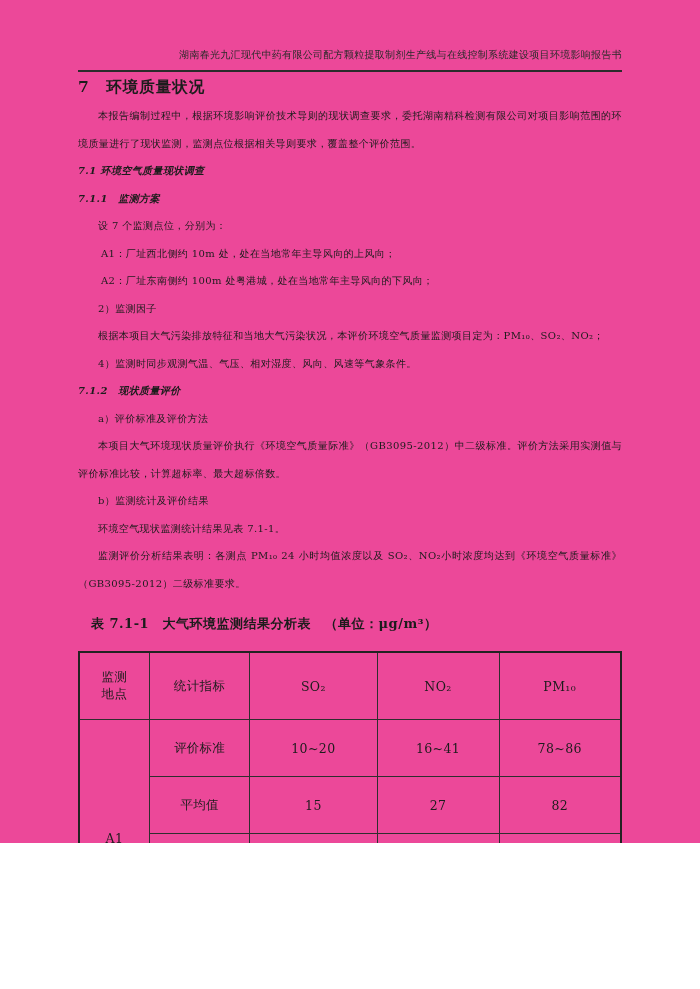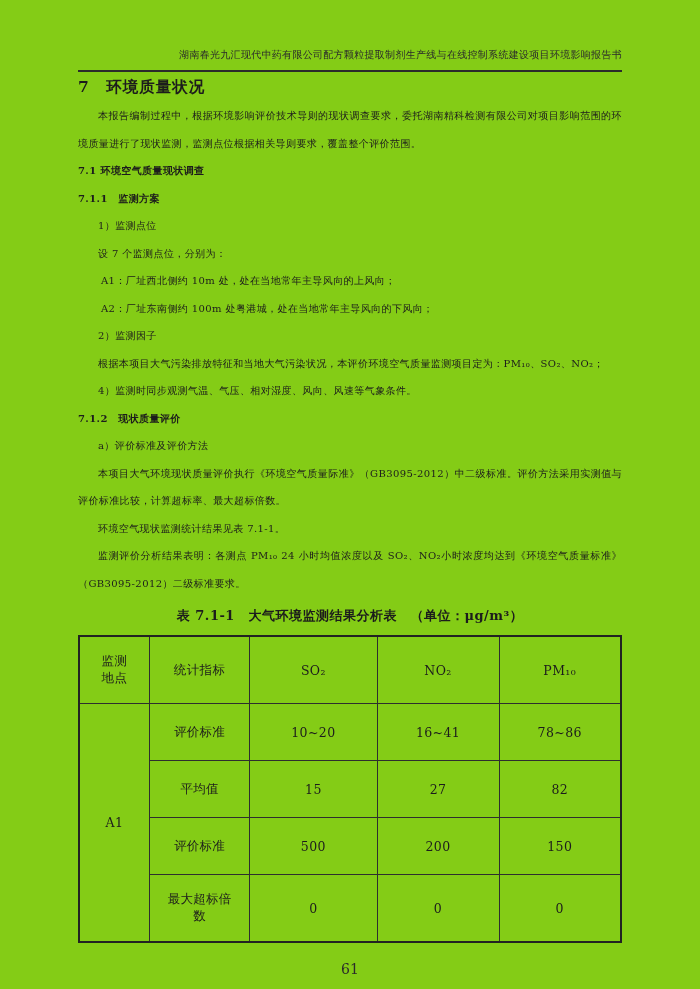--- a/index.html
+++ b/index.html
@@ -3,23 +3,23 @@
 <meta charset="utf-8">
 <style>
   html, body {
     margin: 0;
     padding: 0;
     background: #ffffff;
   }
   .page {
     position: relative;
     width: 700px;
-    height: 989px;
+    height: 843px;
     margin: 0 auto;
-    background: #84cc16;
+    background: #ec4899;
     box-sizing: border-box;
     padding: 48px 78px 0 78px;
     font-family: "DejaVu Serif", "Liberation Serif", serif;
     color: #1c1c1c;
     overflow: hidden;
   }
   .doc-header {
     text-align: right;
     font-size: 10px;
     line-height: 14px;
@@ -42,24 +42,25 @@
     text-align: justify;
   }
   .indent { text-indent: 2em; }
   .indent-lg { text-indent: 2.3em; }
   .h2, .h3 {
     margin: 0;
     font-size: 14.5px;
     font-weight: bold;
     line-height: 27.5px;
     letter-spacing: 0.6px;
+    font-style: italic;
   }
   .table-title {
-    margin: 5px;
-    text-align: center;
+    margin: 13px;
+    text-align: left;
     font-size: 13px;
     font-weight: bold;
     line-height: 28px;
     letter-spacing: 0.5px;
   }
   table.monitor {
     width: 100%;
     border-collapse: collapse;
     table-layout: fixed;
     margin-top: 2px;
@@ -94,30 +95,30 @@
 <div class="page">
 
   <div class="doc-header">湖南春光九汇现代中药有限公司配方颗粒提取制剂生产线与在线控制系统建设项目环境影响报告书</div>
 
   <div class="h1">7　环境质量状况</div>
 
   <div class="body-text">
     <p class="indent">本报告编制过程中，根据环境影响评价技术导则的现状调查要求，委托湖南精科检测有限公司对项目影响范围的环境质量进行了现状监测，监测点位根据相关导则要求，覆盖整个评价范围。</p>
     <p class="h2">7.1 环境空气质量现状调查</p>
     <p class="h3">7.1.1　监测方案</p>
-    <p class="indent">1）监测点位</p>
     <p class="indent">设 7 个监测点位，分别为：</p>
     <p class="indent-lg">A1：厂址西北侧约 10m 处，处在当地常年主导风向的上风向；</p>
     <p class="indent-lg">A2：厂址东南侧约 100m 处粤港城，处在当地常年主导风向的下风向；</p>
     <p class="indent">2）监测因子</p>
     <p class="indent">根据本项目大气污染排放特征和当地大气污染状况，本评价环境空气质量监测项目定为：PM₁₀、SO₂、NO₂；</p>
     <p class="indent">4）监测时同步观测气温、气压、相对湿度、风向、风速等气象条件。</p>
     <p class="h3">7.1.2　现状质量评价</p>
     <p class="indent">a）评价标准及评价方法</p>
     <p class="indent">本项目大气环境现状质量评价执行《环境空气质量际准》（GB3095-2012）中二级标准。评价方法采用实测值与评价标准比较，计算超标率、最大超标倍数。</p>
+    <p class="indent">b）监测统计及评价结果</p>
     <p class="indent">环境空气现状监测统计结果见表 7.1-1。</p>
     <p class="indent">监测评价分析结果表明：各测点 PM₁₀ 24 小时均值浓度以及 SO₂、NO₂小时浓度均达到《环境空气质量标准》（GB3095-2012）二级标准要求。</p>
   </div>
 
   <p class="table-title">表 7.1-1　大气环境监测结果分析表　（单位：μg/m³）</p>
 
   <table class="monitor">
     <colgroup>
       <col class="col-site">
         <col class="col-ind">

